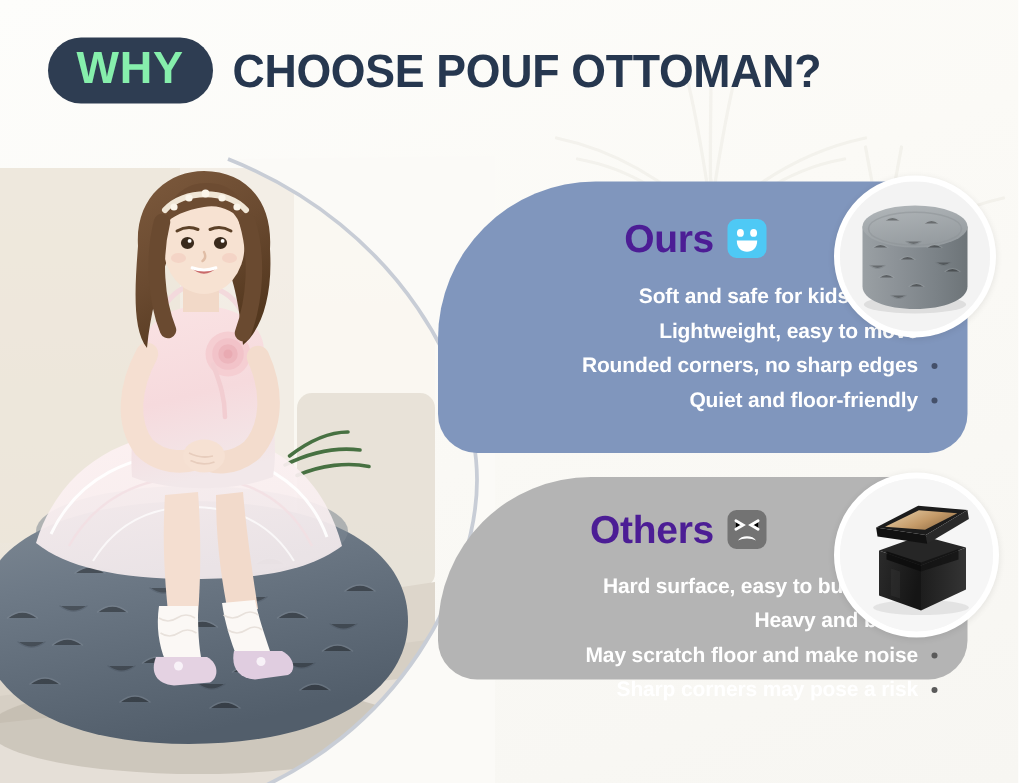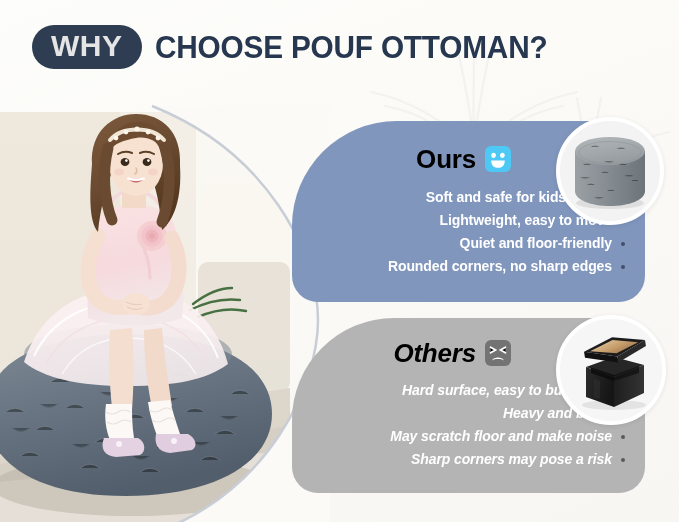--- a/index.html
+++ b/index.html
@@ -38,21 +38,21 @@
     position: absolute;
     left: 32px;
     top: 25px;
     display: flex;
     align-items: center;
     gap: 13px;
     z-index: 6;
   }
   .why-pill {
     background: #2e3d52;
-    color: #e5e5e5;
+    color: #86efac;
     border-radius: 22px;
     padding: 6px 19px 8px 19px;
     font-size: 30px;
     font-weight: bold;
     letter-spacing: 0.5px;
     line-height: 1;
     font-stretch: condensed;
     white-space: nowrap;
   }
   .header-title {
@@ -101,38 +101,37 @@
     top: 121px;
     width: 353px;
     height: 181px;
     background: #8096bd;
     border-radius: 105px 26px 26px 26px;
   }
   .panel-others {
     left: 292px;
     top: 318px;
     width: 353px;
-    height: 175px;
+    height: 135px;
     background: #b4b4b4;
     border-radius: 102px 26px 26px 26px;
-    font-style: italic;
   }
 
   .panel-heading {
     position: absolute;
     right: 134px;
     top: 25px;
     display: flex;
     align-items: center;
     gap: 9px;
   }
   .panel-others .panel-heading { top: 22px; }
 
   .panel-heading-label {
-    color: #000000;
+    color: #4c1d95;
     font-size: 26px;
     font-weight: bold;
     line-height: 1;
     letter-spacing: -0.2px;
   }
 
   .face-icon {
     width: 26px;
     height: 26px;
     border-radius: 6px;
@@ -445,25 +444,25 @@
     <div class="bullet-list">
       <div class="bullet-row">
         <span class="bullet-text">Soft and safe for kids &amp; pets</span>
         <span class="bullet-dot"></span>
       </div>
       <div class="bullet-row">
         <span class="bullet-text">Lightweight, easy to move</span>
         <span class="bullet-dot"></span>
       </div>
       <div class="bullet-row">
+        <span class="bullet-text">Rounded corners, no sharp edges</span>
+        <span class="bullet-dot"></span>
+      </div>
+      <div class="bullet-row">
         <span class="bullet-text">Quiet and floor-friendly</span>
-        <span class="bullet-dot"></span>
-      </div>
-      <div class="bullet-row">
-        <span class="bullet-text">Rounded corners, no sharp edges</span>
         <span class="bullet-dot"></span>
       </div>
     </div>
   </div>
 
   <div class="thumb thumb-ours">
     <svg width="100" height="100" viewBox="0 0 100 100">
       <defs>
         <linearGradient id="poufSideG" x1="0" y1="0" x2="1" y2="0">
           <stop offset="0%" stop-color="#9aa0a4"></stop>

